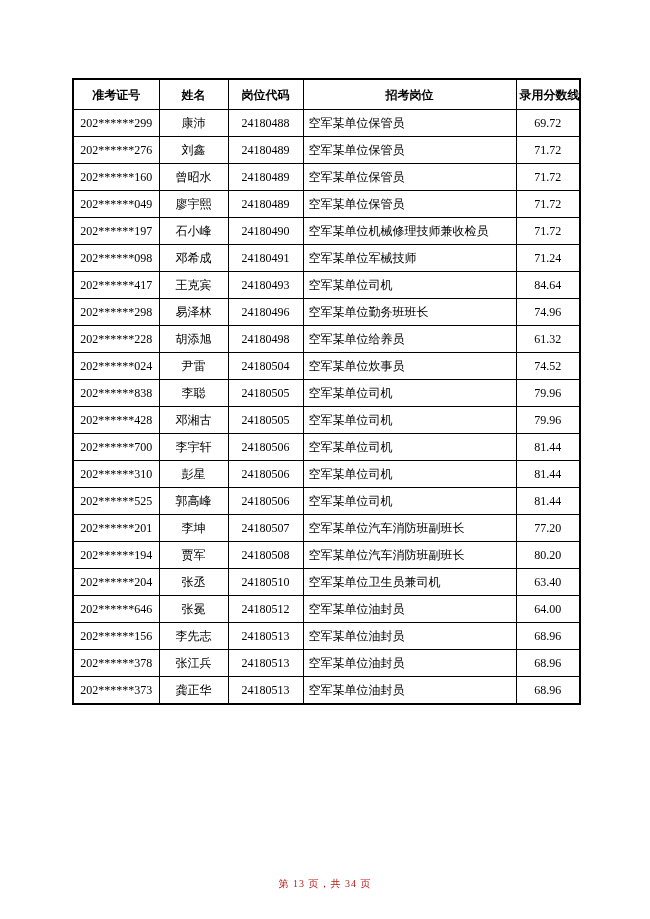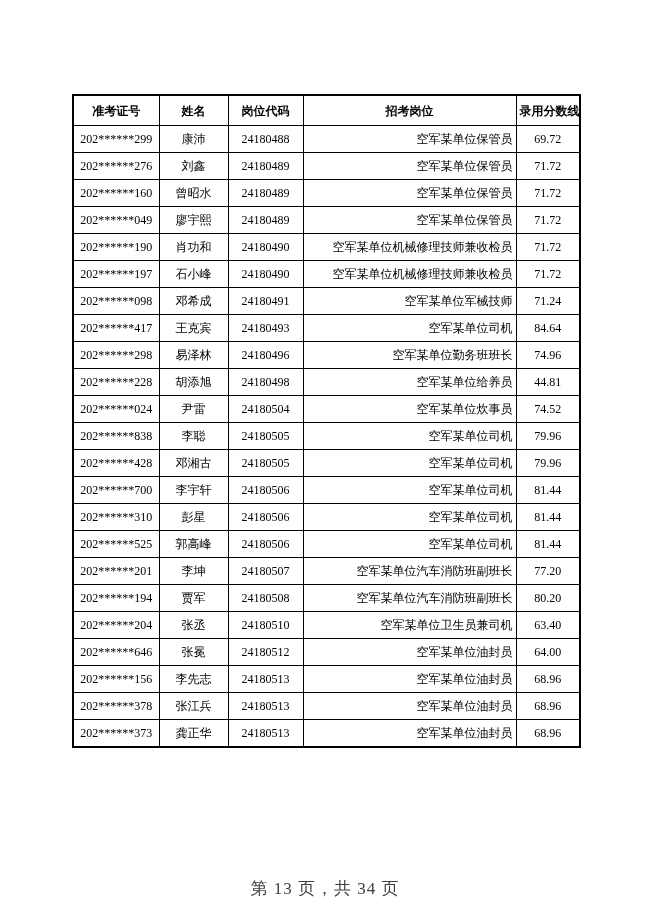--- a/index.html
+++ b/index.html
@@ -17,21 +17,21 @@
   }
   .page {
     position: relative;
     width: 650px;
     height: 919px;
     background: #ffffff;
   }
   table.score-table {
     position: absolute;
     left: 72px;
-    top: 94px;
+    top: 78px;
     width: 507px;
     border-collapse: collapse;
     table-layout: fixed;
     border: 2px solid #000000;
   }
   table.score-table th,
   table.score-table td {
     border: 1px solid #000000;
     font-size: 12px;
     line-height: 14px;
@@ -44,33 +44,33 @@
     height: 29px;
     font-weight: bold;
     text-align: center;
   }
   table.score-table td {
     height: 26px;
     text-align: center;
     font-weight: normal;
   }
   table.score-table td.col3 {
-    text-align: right;
+    text-align: left;
     padding-left: 5px;
     margin-left: 26px;
   }
   .footer {
     position: absolute;
     left: 0;
     right: 0;
     top: 877px;
     text-align: center;
-    font-size: 17px;
+    font-size: 10px;
     letter-spacing: 1px;
-    color: #404040;
+    color: #b91c1c;
   }
 </style>
 </head>
 <body>
 
 <div class="page">
   <table class="score-table">
     <colgroup>
       <col style="width:86px">
       <col style="width:69px">
@@ -110,27 +110,20 @@
           <td class="col4">71.72</td>
         </tr>
         <tr>
           <td class="col0">202******049</td>
           <td class="col1">廖宇熙</td>
           <td class="col2">24180489</td>
           <td class="col3">空军某单位保管员</td>
           <td class="col4">71.72</td>
         </tr>
         <tr>
-          <td class="col0">202******190</td>
-          <td class="col1">肖功和</td>
-          <td class="col2">24180490</td>
-          <td class="col3">空军某单位机械修理技师兼收检员</td>
-          <td class="col4">71.72</td>
-        </tr>
-        <tr>
           <td class="col0">202******197</td>
           <td class="col1">石小峰</td>
           <td class="col2">24180490</td>
           <td class="col3">空军某单位机械修理技师兼收检员</td>
           <td class="col4">71.72</td>
         </tr>
         <tr>
           <td class="col0">202******098</td>
           <td class="col1">邓希成</td>
           <td class="col2">24180491</td>
@@ -149,21 +142,21 @@
           <td class="col1">易泽林</td>
           <td class="col2">24180496</td>
           <td class="col3">空军某单位勤务班班长</td>
           <td class="col4">74.96</td>
         </tr>
         <tr>
           <td class="col0">202******228</td>
           <td class="col1">胡添旭</td>
           <td class="col2">24180498</td>
           <td class="col3">空军某单位给养员</td>
-          <td class="col4">44.81</td>
+          <td class="col4">61.32</td>
         </tr>
         <tr>
           <td class="col0">202******024</td>
           <td class="col1">尹雷</td>
           <td class="col2">24180504</td>
           <td class="col3">空军某单位炊事员</td>
           <td class="col4">74.52</td>
         </tr>
         <tr>
           <td class="col0">202******838</td>

